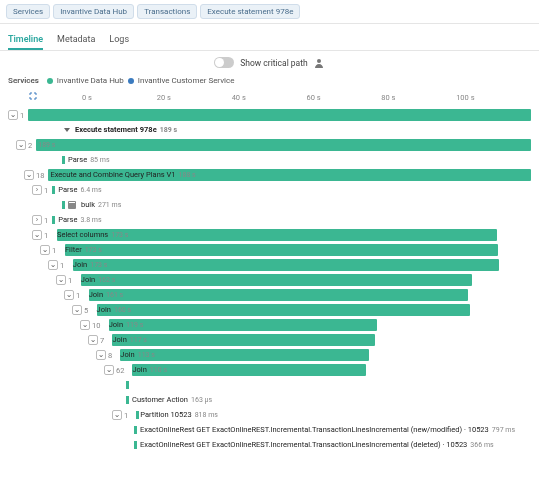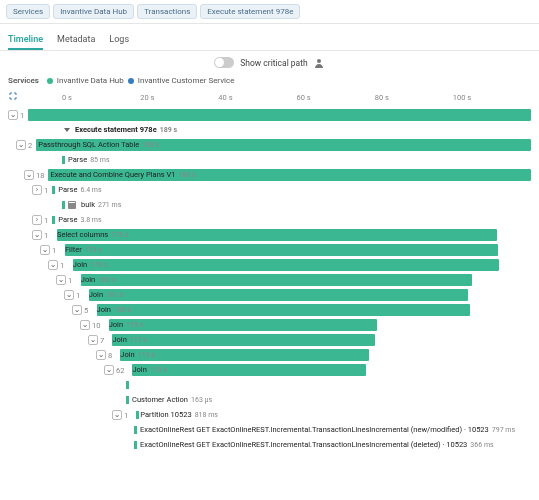--- a/index.html
+++ b/index.html
@@ -12,21 +12,21 @@
 .controls { display: flex; align-items: center; gap: 6px; padding: 6px 8px; justify-content: center; }
 .toggle { width: 20px; height: 11px; background: #ccc; border-radius: 6px; position: relative; cursor: pointer; }
 .toggle::after { content: ""; position: absolute; width: 9px; height: 9px; background: #fff; border-radius: 50%; top: 1px; left: 1px; }
 .control-lbl { font-size: 8.5px; color: #444; }
 .person-icon { width: 11px; height: 11px; display: inline-flex; align-items: center; justify-content: center; }
 .legend { display: flex; align-items: center; gap: 4px; padding: 2px 8px 6px; font-size: 8px; color: #555; }
 .legend b { font-weight: 600; margin-right: 4px; }
 .dot { width: 6px; height: 6px; border-radius: 50%; display: inline-block; }
 .dot-g { background: #3bb792; }
 .dot-b { background: #3b7bbf; }
-.ruler { display: flex; padding: 2px 8px 4px 62px; font-size: 7.5px; color: #888; position: relative; }
+.ruler { display: flex; padding: 2px 8px 4px 62px; font-size: 7.5px; color: #888; position: relative; margin-left: 20px; }
 .ruler span { flex: 1; }
 .ruler-icon { position: absolute; left: 8px; top: 0; color: #3b7bbf; cursor: pointer; }
 .tree { padding: 2px 8px 8px; }
 .row { display: flex; align-items: center; min-height: 14px; margin-bottom: 1px; }
 .indent { flex-shrink: 0; }
 .exp { width: 10px; height: 10px; display: inline-flex; align-items: center; justify-content: center; border: 1px solid #bbb; border-radius: 2px; font-size: 8px; line-height: 1; cursor: pointer; color: #666; margin-right: 2px; background: #fff; }
 .cnt { font-size: 7.5px; color: #888; margin-right: 4px; }
 .barzone { flex: 1; position: relative; height: 12px; }
 .bar { position: absolute; top: 0; height: 12px; background: #3bb792; border-radius: 1px; }
 .bar-lbl { position: absolute; top: 0; left: 2px; font-size: 7.5px; color: #222; line-height: 12px; white-space: nowrap; z-index: 2; display: flex; align-items: center; gap: 3px; }
@@ -107,21 +107,20 @@
       </div>
   </div>
 
   <div class="row">
     <span class="indent" style="width:8px"></span>
     <span class="exp">⌄</span>
     <span class="cnt">2</span>
     <div class="barzone">
         <div class="bar" style="left:0;width:100%"></div>
         <div class="bar-lbl">
-          <span>Passthrough SQL Action Table</span>
           <span class="t">189 s</span>
         </div>
       </div>
   </div>
   <div class="row">
     <span class="indent" style="width:54px"></span>
     <div class="barzone">
         <div class="tiny" style="left:0"></div>
         <div class="bar-lbl" style="left:6px">
           <span>Parse</span>

